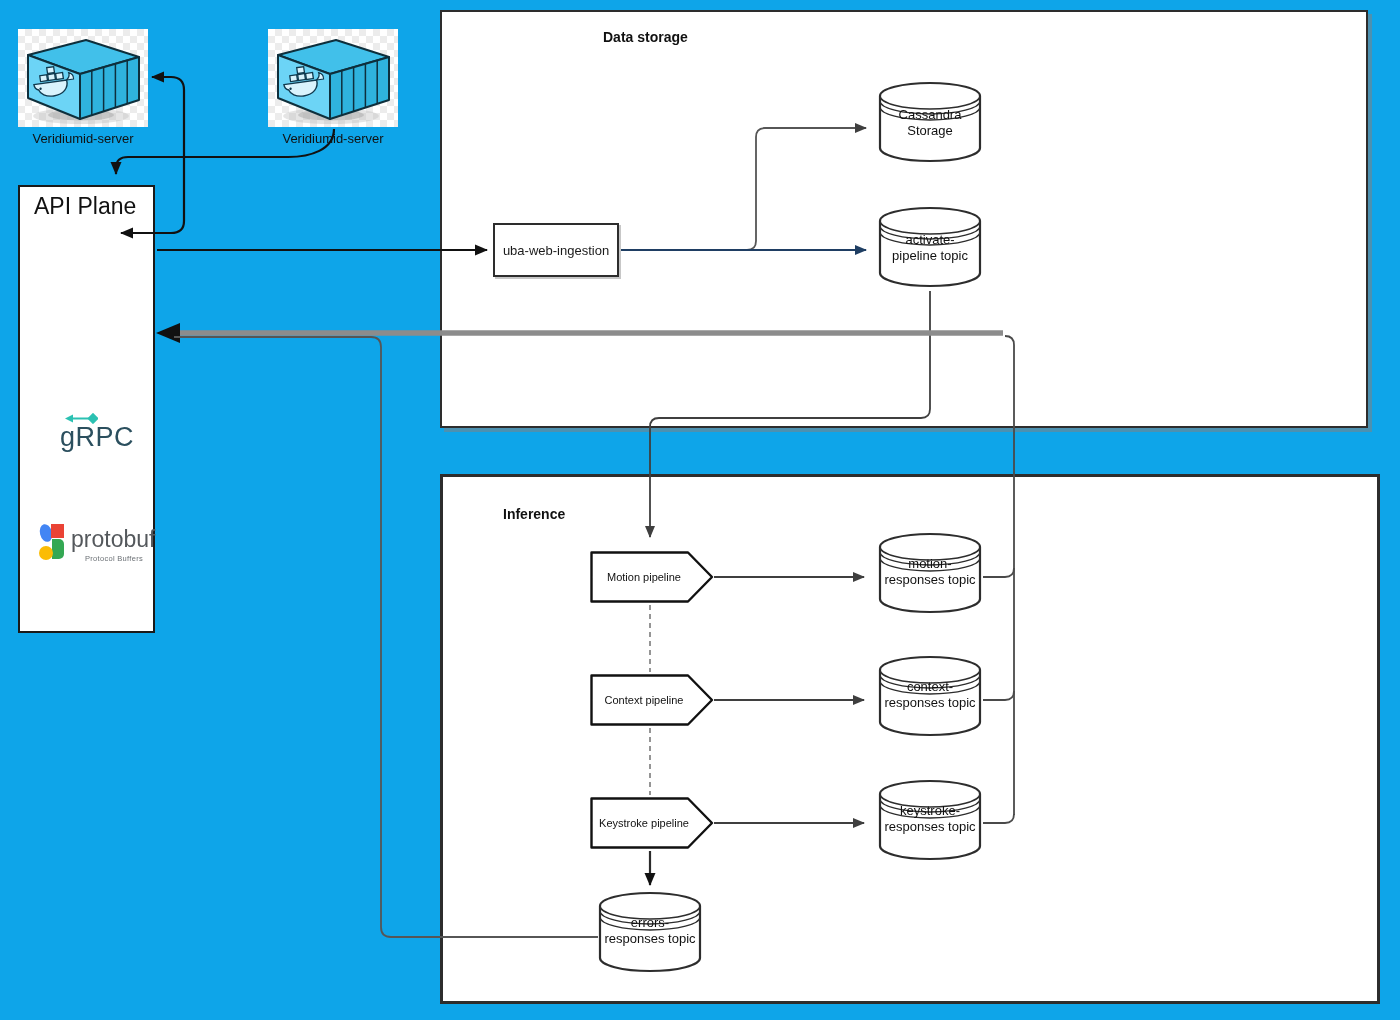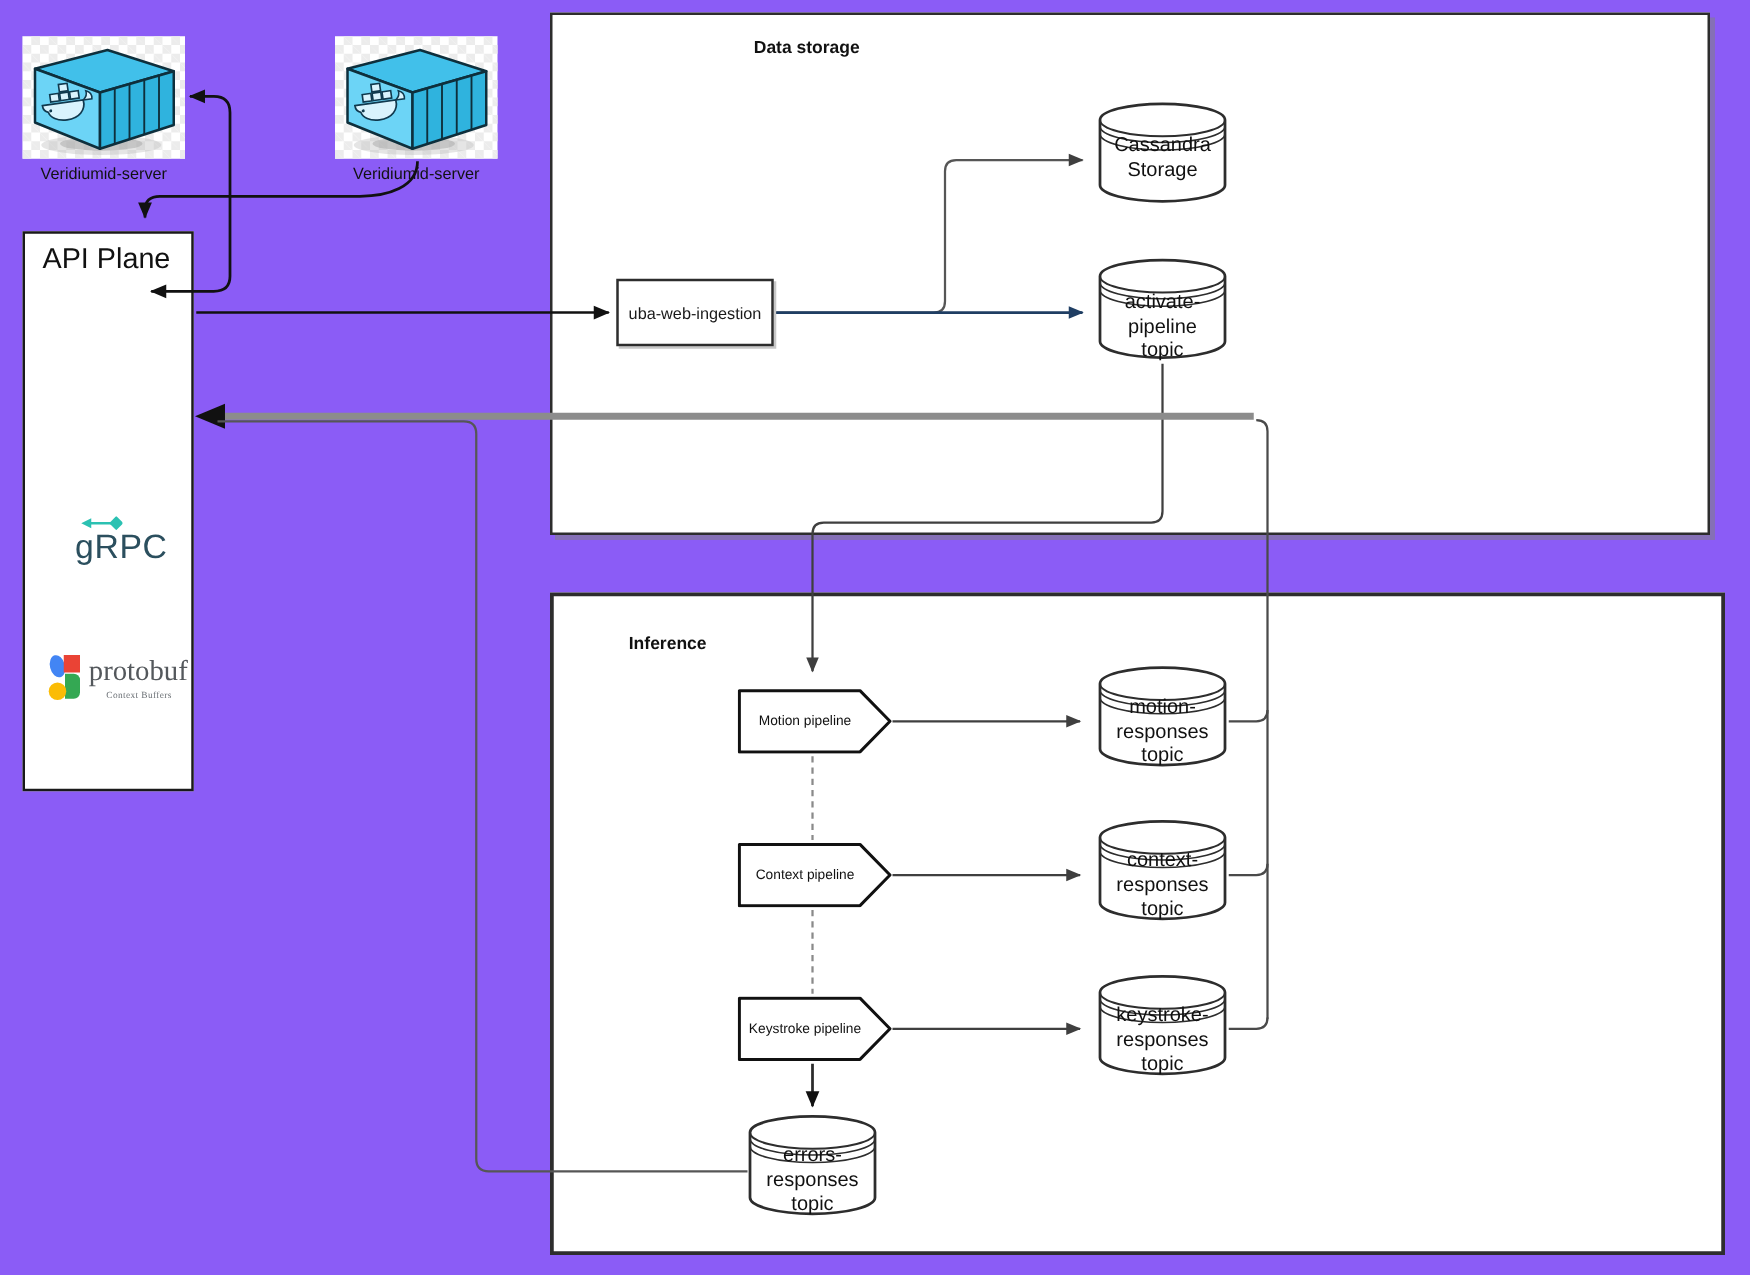--- a/index.html
+++ b/index.html
@@ -1,48 +1,48 @@
 <!DOCTYPE html>
 <html><head>
 <meta charset="utf-8">
 <style>
   html,body{margin:0;padding:0;background:#ffffff;}
-  .canvas{position:relative;width:1400px;height:1020px;background:#8b5cf6;
+  .canvas{position:relative;width:1400px;height:1020px;background:#0ea5e9;
     font-family:"Liberation Sans",sans-serif;color:#1a1a1a;overflow:hidden;}
   
   .groupbox{position:absolute;background:#fff;border:2px solid #2d2d2d;box-sizing:border-box;}
   .groupbox.shadowed{box-shadow:4px 4px 0 rgba(130,130,130,.55);}
   .group-label{position:absolute;font-weight:bold;font-size:14px;color:#111;white-space:nowrap;}
   
   .nodebox{position:absolute;background:#fff;border:2px solid #2d2d2d;box-sizing:border-box;
     display:flex;align-items:center;justify-content:center;font-size:13px;white-space:nowrap;
     box-shadow:2px 2px 0 rgba(130,130,130,.45);text-align:center;}
   
   .cyl{position:absolute;width:104px;height:84px;}
   .cyl svg{position:absolute;left:0;top:0;}
   .cyl .cyl-label{position:absolute;left:6px;top:27px;width:92px;text-align:center;
-    font-size:16px;line-height:1.22;color:#111;}
+    font-size:13px;line-height:1.22;color:#111;}
   
   .pipeline{position:absolute;width:124px;height:52px;}
   .pipeline svg{position:absolute;left:0;top:0;}
   .pipeline .pl-label{position:absolute;left:4px;top:0;width:100px;height:52px;
     display:flex;align-items:center;justify-content:center;font-size:11px;white-space:nowrap;color:#111;}
   
   .api-plane{position:absolute;left:18px;top:185px;width:137px;height:448px;
     background:#fff;border:2px solid #1a1a1a;box-sizing:border-box;}
   .api-title{position:absolute;left:14px;top:6px;font-size:23px;color:#111;white-space:nowrap;}
   .grpc{position:absolute;left:40px;top:226px;}
   .grpc-text{font-size:27px;color:#2b4f5e;letter-spacing:.5px;line-height:1;}
   .http2{position:absolute;left:47px;top:349px;width:70px;height:84px;}
   .http2-shape{position:absolute;left:0;top:0;width:58px;height:78px;background:#2d76ba;border-radius:16px;}
   .http2-banner{position:absolute;left:7px;top:56px;width:60px;height:24px;background:#2f7fc6;
     border-left:3px solid #fff;box-shadow:0 -2px 0 rgba(10,40,70,.55);
     display:flex;align-items:center;justify-content:center;
     color:#fff;font-weight:bold;font-size:15px;letter-spacing:.3px;}
-  .protobuf{position:absolute;left:36px;top:519px;display:flex;align-items:center;font-family:Liberation Serif, serif;}
+  .protobuf{position:absolute;left:36px;top:519px;display:flex;align-items:flex-end;}
   .pb-text{margin-left:5px;}
   .pb-name{font-size:23px;font-weight:300;color:#54585c;line-height:1;}
   .pb-sub{font-size:7.5px;color:#6b7075;margin-top:3px;margin-left:14px;letter-spacing:.3px;}
   
   .docker{position:absolute;width:130px;height:98px;
     background-image:
       linear-gradient(45deg,#ececec 25%,transparent 25%,transparent 75%,#ececec 75%),
       linear-gradient(45deg,#ececec 25%,transparent 25%,transparent 75%,#ececec 75%);
     background-size:14px 14px;background-position:0 0,7px 7px;background-color:#fff;}
   .node-label{position:absolute;width:150px;text-align:center;font-size:13px;color:#111;}
@@ -127,21 +127,21 @@
       </div>
       <div class="protobuf" style="left:18px;top:334px;">
         <svg width="28" height="42" viewBox="0 0 28 42">
           <ellipse cx="8" cy="12" rx="6" ry="9" transform="rotate(-14 8 12)" fill="#4285f4"></ellipse>
           <rect x="13" y="3" width="13" height="14" fill="#ea4335"></rect>
           <path d="M14,18 h7 a5,5 0 0 1 5,5 v10 a5,5 0 0 1 -5,5 h-7 z" fill="#34a853"></path>
           <circle cx="8" cy="32" r="7" fill="#fbbc05"></circle>
         </svg>
         <div class="pb-text">
           <div class="pb-name">protobuf</div>
-          <div class="pb-sub">Context Buffers</div>
+          <div class="pb-sub">Protocol Buffers</div>
         </div>
       </div>
     </div>
 
     <div class="nodebox" style="left:493px;top:223px;width:126px;height:54px;">
       <span>uba-web-ingestion</span>
     </div>
 
     <div class="cyl" style="left:878px;top:80px;">
       <svg width="104" height="84" viewBox="0 0 104 84">

